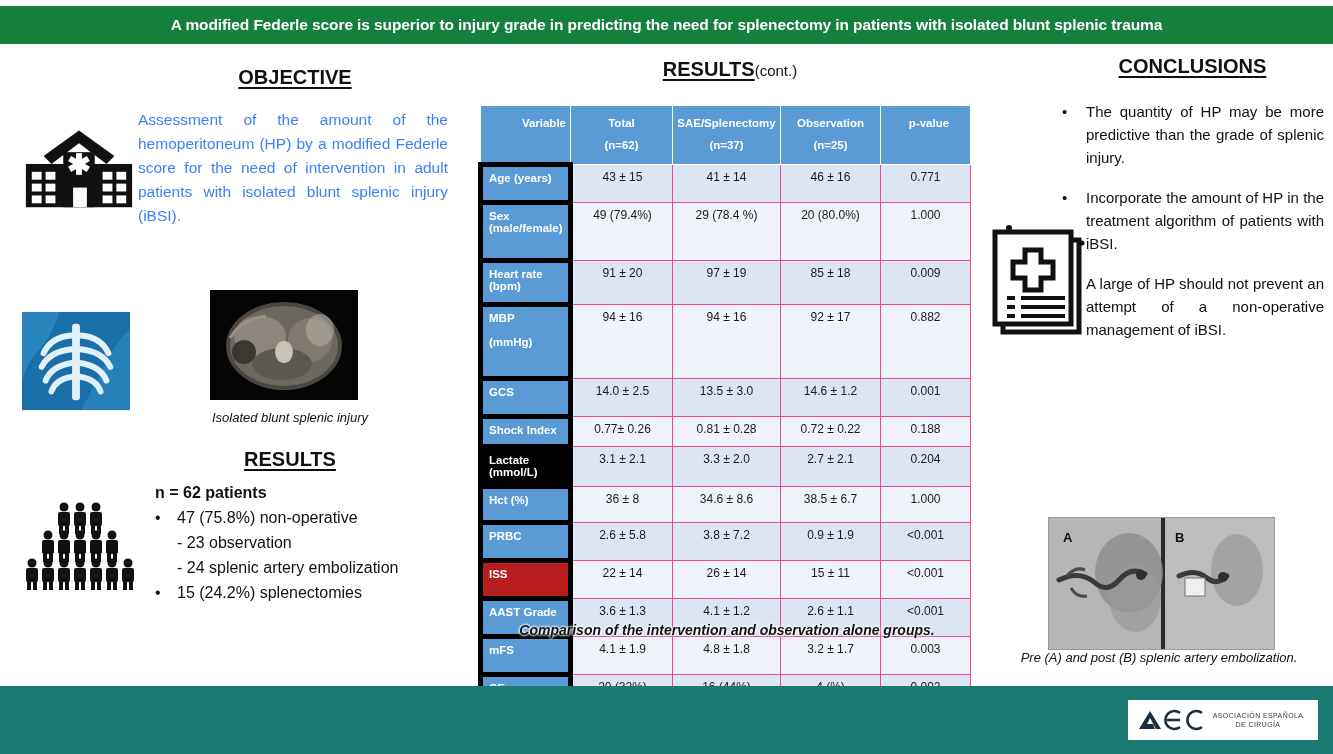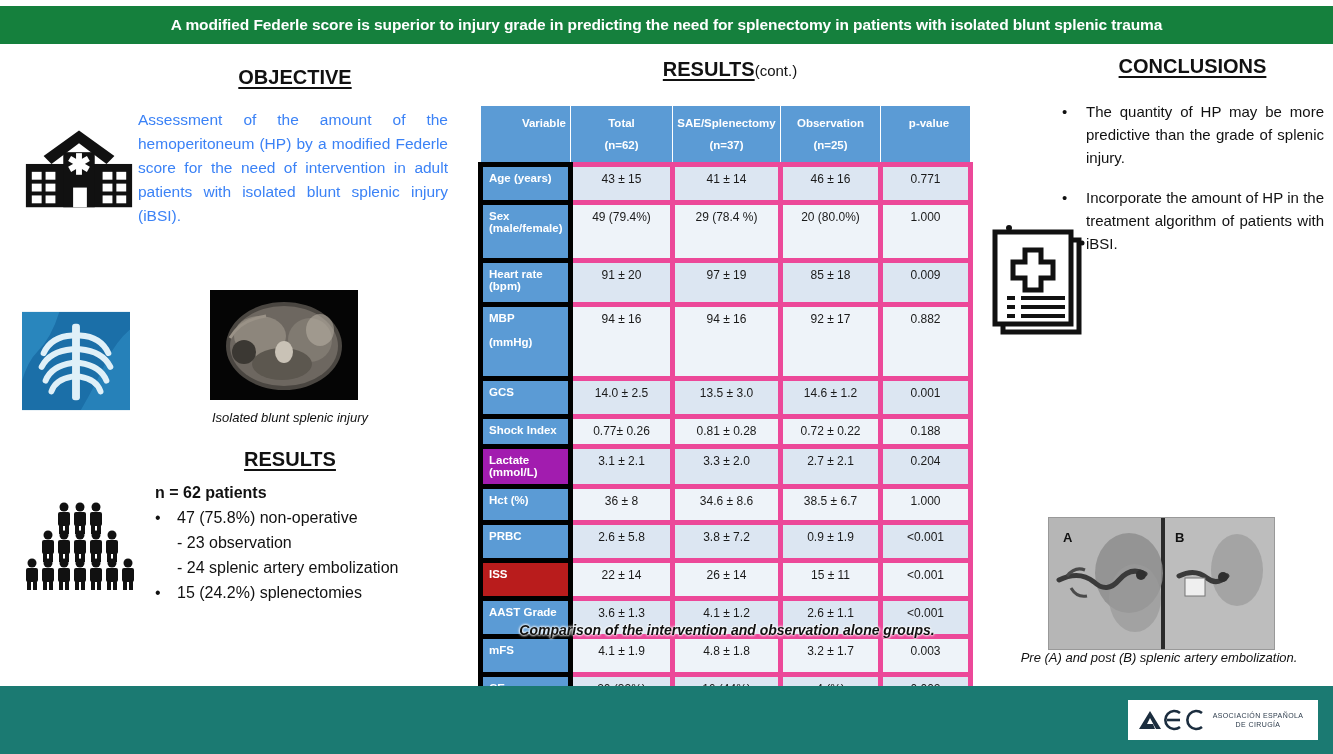--- a/index.html
+++ b/index.html
@@ -66,21 +66,21 @@
     padding:6px 4px;text-align:center;border:1px solid #ffffff;
     line-height:22px;vertical-align:top;
   }
   #data-table th.vh{text-align:right;padding-left:6px;}
   #data-table td.rowhead{
     background:#5b9bd5;color:#ffffff;font-size:11.5px;font-weight:bold;
     padding:5px 4px 5px 6px;text-align:left;border:5px solid #000000;
     vertical-align:top;
   }
   #data-table td.val{
-    font-size:12px;color:#1a1a1a;text-align:center;border:5px solid #ec4899;
+    font-size:12px;color:#1a1a1a;text-align:center;border:1px solid #ec4899;
     padding:5px 4px;vertical-align:top;
   }
   #data-table tr.odd td.val{background:#dce6f2;}
   #data-table tr.even td.val{background:#eef3f9;}
   #table-caption{
     position:absolute;left:484px;top:622px;width:486px;text-align:center;
     font-size:14px;font-style:italic;font-weight:bold;color:#111;
     text-shadow:0 0 3px #fff,0 0 3px #fff,0 0 2px #fff;
   }
 
@@ -362,21 +362,21 @@
         <td class="val">0.001</td>
       </tr>
       <tr class="even" style="height: 30px;">
         <td class="rowhead" style="white-space: pre-line; background: rgb(91, 155, 213);">Shock Index</td>
         <td class="val">0.77± 0.26</td>
         <td class="val">0.81 ± 0.28</td>
         <td class="val">0.72 ± 0.22</td>
         <td class="val">0.188</td>
       </tr>
       <tr class="odd" style="height: 40px;">
-        <td class="rowhead" style="white-space: pre-line; background: #a21caf;">Lactate (mmol/L)</td>
+        <td class="rowhead" style="white-space: pre-line; background: #000000;">Lactate (mmol/L)</td>
         <td class="val">3.1 ± 2.1</td>
         <td class="val">3.3 ± 2.0</td>
         <td class="val">2.7 ± 2.1</td>
         <td class="val">0.204</td>
       </tr>
       <tr class="even" style="height: 36px;">
         <td class="rowhead" style="white-space: pre-line; background: rgb(91, 155, 213);">Hct (%)</td>
         <td class="val">36 ± 8</td>
         <td class="val">34.6 ± 8.6</td>
         <td class="val">38.5 ± 6.7</td>
@@ -431,20 +431,24 @@
 
 <div id="conclusions-head" class="sec-head">CONCLUSIONS</div>
 <div id="conclusions-list">
   <div class="cli">
     <span class="bull">•</span>
     <span class="txt">The quantity of HP may be more predictive than the grade of splenic injury.</span>
   </div>
   <div class="cli">
     <span class="bull">•</span>
     <span class="txt">Incorporate the amount of HP in the treatment algorithm of patients with iBSI.</span>
+  </div>
+  <div class="cli">
+    <span class="bull">•</span>
+    <span class="txt">A large of HP should not prevent an attempt of a non-operative management of iBSI.</span>
   </div>
 </div>
 
 <svg id="clipboard-icon" viewBox="0 0 112 118">
   <g fill="none" stroke="#111" stroke-width="5">
     <rect x="18" y="18" width="76" height="92"></rect>
     <rect x="10" y="10" width="76" height="92" fill="#fff"></rect>
     <path d="M40,28 h16 v12 h12 v16 h-12 v12 h-16 v-12 h-12 v-16 h12 z" stroke-width="5" fill="#fff"></path>
   </g>
   <g fill="#111">

